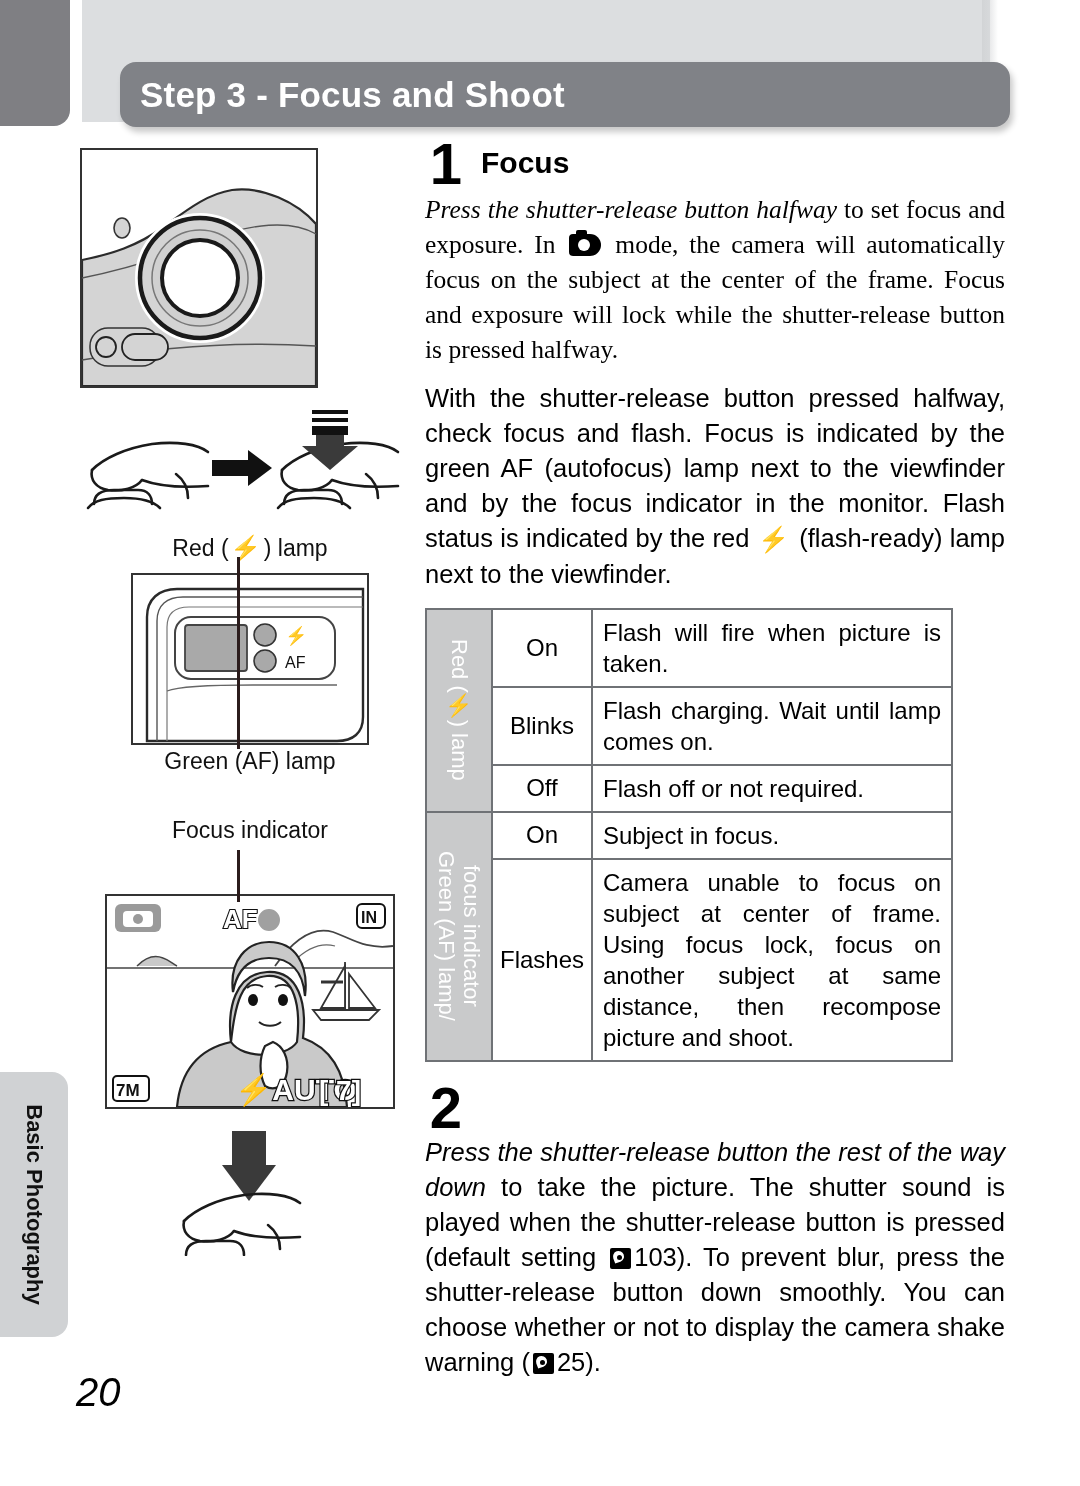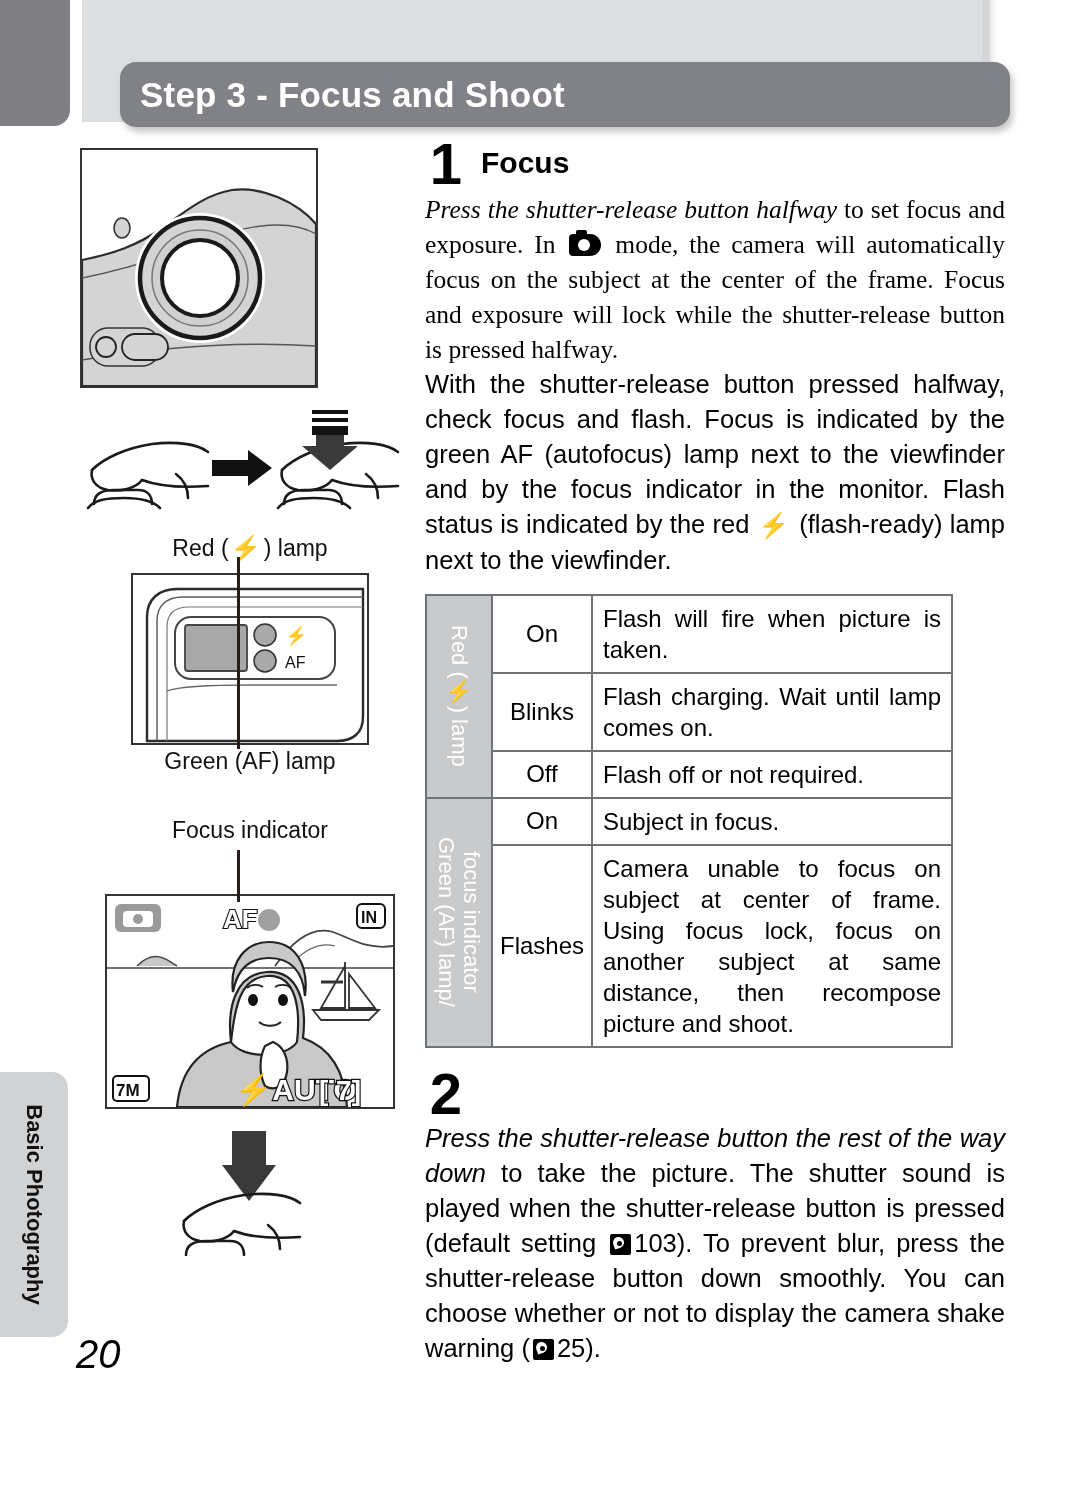--- a/index.html
+++ b/index.html
@@ -44,21 +44,21 @@
   }
   .side-tab-label {
     position:absolute; left:0; top:0; width:265px; height:68px;
     transform-origin: 0 0; transform: rotate(90deg) translate(0, -68px);
     display:flex; align-items:center; justify-content:center;
     font-size:22px; font-weight:bold; color:#111; white-space:nowrap;
   }
 
   
   .page-number {
-    position:absolute; left:76px; top:1332px;
+    position:absolute; left:76px; top:1370px;
     font-size:40px; font-style:italic; font-weight:normal; color:#000;
   }
 
   
   .left-col { position:absolute; left:80px; top:148px; width:340px; }
 
   .fig-box { border:2px solid #333; background:#fff; }
 
   .cap {
     text-align:center; font-size:23px; color:#111; margin-top:6px;
@@ -73,21 +73,21 @@
   }
   .step-num {
     font-size:58px; font-weight:bold; line-height:.82; width:42px;
     flex:0 0 42px; text-align:center;
   }
   .step-title {
     font-size:30px; font-weight:bold; padding-top:6px; line-height:1.1;
   }
   .body-p {
     font-size:25.5px; line-height:35px; text-align:justify;
-    text-justify:inter-word; color:#000; margin-top:0;
+    text-justify:inter-word; color:#000; margin-top:14px;
   }
 
   
   .ico-camera {
     display:inline-block; width:32px; height:22px; position:relative;
     vertical-align:-3px; margin:0 3px;
   }
   .ico-camera .bod {
     position:absolute; inset:0; background:#000;
     border-radius:4px 11px 11px 4px;

